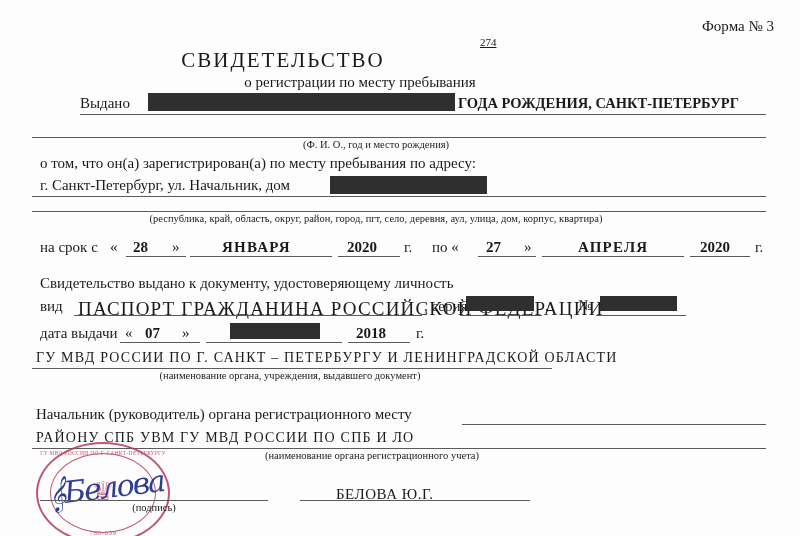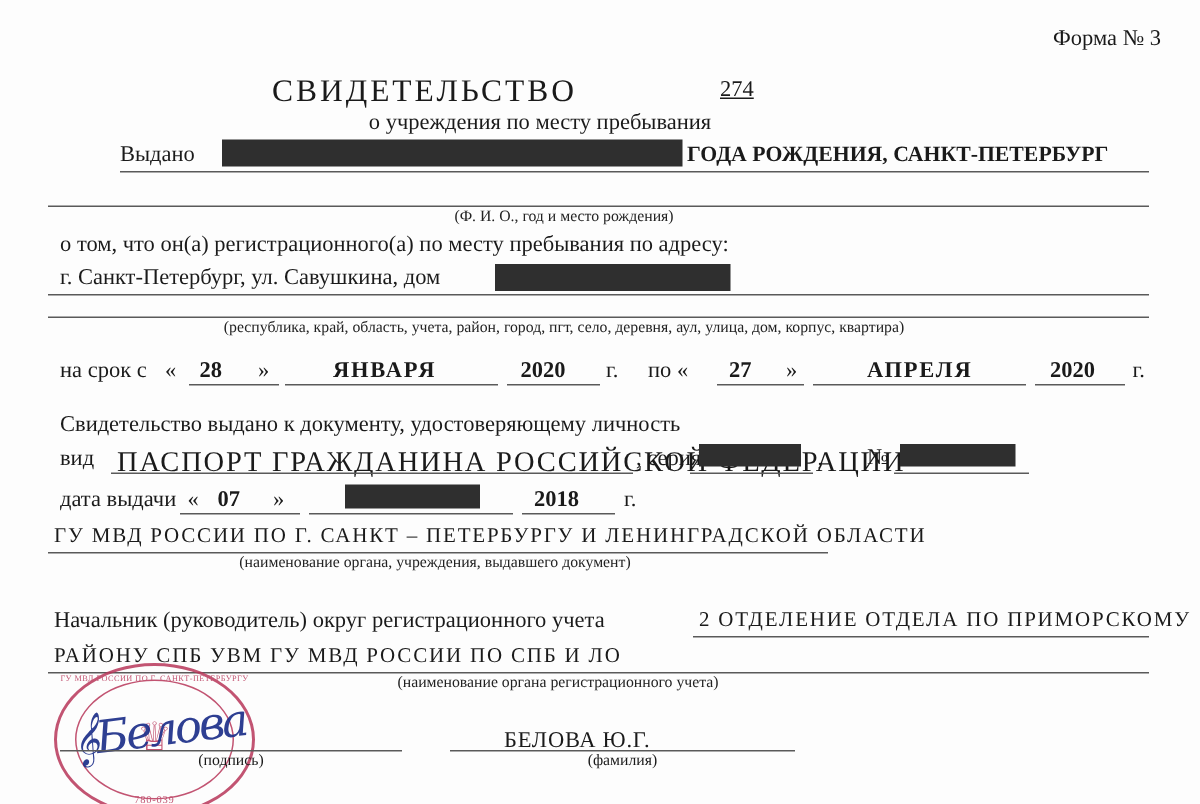--- a/index.html
+++ b/index.html
@@ -37,23 +37,23 @@
     letter-spacing: 2px;
     font-family: "Liberation Serif", serif;
   }
   .title-inner {
     display: inline-block;
     position: relative;
     left: -40px;
   }
   .doc-number {
     position: absolute;
-    top: 52px;
+    top: 36px;
     left: 480px;
-    font-size: 15px;
+    font-size: 11px;
     text-decoration: underline;
   }
   .subtitle {
     position: absolute;
     top: 74px;
     left: 0;
     width: 800px;
     text-align: center;
     font-size: 15px;
   }
@@ -169,43 +169,43 @@
 
 <div class="page">
 
   <div class="form-no">Форма № 3</div>
 
   <div class="title">
     <span class="title-inner">СВИДЕТЕЛЬСТВО</span>
   </div>
   <div class="doc-number">274</div>
   <div class="subtitle">
-    <span class="subtitle-inner">о учреждения по месту пребывания</span>
+    <span class="subtitle-inner">о регистрации по месту пребывания</span>
   </div>
 
   <div class="row" style="top:95px; left:80px;">Выдано</div>
   <div class="redact" style="left:148px; top:93px; width:307px; height:18px;"></div>
   <div class="row bold" style="top:95px; left:458px; font-size:14.5px;">ГОДА РОЖДЕНИЯ, САНКТ-ПЕТЕРБУРГ</div>
   <div class="line" style="left:80px; top:114px; width:686px;"></div>
 
   <div class="line" style="left:32px; top:137px; width:734px;"></div>
 
   <div class="hint" style="top:139px;">
     <span class="hint-inner" style="left:-24px;">(Ф. И. О., год и место рождения)</span>
   </div>
 
-  <div class="row" style="top:155px; left:40px;">о том, что он(а) регистрационного(а) по месту пребывания по адресу:</div>
-
-  <div class="row" style="top:177px; left:40px;">г. Санкт-Петербург, ул. Савушкина, дом</div>
+  <div class="row" style="top:155px; left:40px;">о том, что он(а) зарегистрирован(а) по месту пребывания по адресу:</div>
+
+  <div class="row" style="top:177px; left:40px;">г. Санкт-Петербург, ул. Начальник, дом</div>
   <div class="redact" style="left:330px; top:176px; width:157px; height:18px;"></div>
   <div class="line" style="left:32px; top:196px; width:734px;"></div>
   <div class="line" style="left:32px; top:211px; width:734px;"></div>
 
   <div class="hint" style="top:213px;">
-    <span class="hint-inner" style="left:-24px;">(республика, край, область, учета, район, город, пгт, село, деревня, аул, улица, дом, корпус, квартира)</span>
+    <span class="hint-inner" style="left:-24px;">(республика, край, область, округ, район, город, пгт, село, деревня, аул, улица, дом, корпус, квартира)</span>
   </div>
 
   <div class="row" style="top:239px; left:40px;">на срок с</div>
   <div class="row" style="top:239px; left:110px;">«</div>
   <div class="row bold" style="top:239px; left:133px;">28</div>
   <div class="row" style="top:239px; left:172px;">»</div>
   <div class="line" style="left:126px; top:256px; width:60px;"></div>
   <div class="row bold spaced" style="top:239px; left:222px;">ЯНВАРЯ</div>
   <div class="line" style="left:190px; top:256px; width:142px;"></div>
   <div class="row bold" style="top:239px; left:347px;">2020</div>
@@ -244,37 +244,35 @@
   <div class="row bold" style="top:325px; left:356px;">2018</div>
   <div class="line" style="left:348px; top:342px; width:62px;"></div>
   <div class="row" style="top:325px; left:416px;">г.</div>
 
   <div class="row spaced" style="top:350px; left:36px; font-size:14px;">ГУ  МВД  РОССИИ  ПО  Г. САНКТ – ПЕТЕРБУРГУ  И  ЛЕНИНГРАДСКОЙ ОБЛАСТИ</div>
   <div class="line" style="left:32px; top:368px; width:520px;"></div>
   <div class="hint" style="top:370px;">
     <span class="hint-inner" style="left:-110px;text-align:center;">(наименование органа, учреждения, выдавшего документ)</span>
   </div>
 
-  <div class="row" style="top:406px; left:36px;">Начальник (руководитель) округ регистрационного учета</div>
-  <div class="row spaced" style="top:406px; left:466px; font-size:14px;">2 ОТДЕЛЕНИЕ ОТДЕЛА  ПО ПРИМОРСКОМУ</div>
+  <div class="row" style="top:406px; left:36px;">Начальник (руководитель) органа регистрационного месту</div>
   <div class="line" style="left:462px; top:424px; width:304px;"></div>
   <div class="row spaced" style="top:430px; left:36px; font-size:14px;">РАЙОНУ СПБ УВМ  ГУ  МВД  РОССИИ  ПО СПБ  И  ЛО</div>
   <div class="line" style="left:32px; top:448px; width:734px;"></div>
   <div class="hint" style="top:450px;">
     <span class="hint-inner" style="left:-28px;">(наименование органа регистрационного учета)</span>
   </div>
 
   <div class="stamp">
     <div class="stamp-inner"></div>
     <div class="stamp-text-top">ГУ МВД РОССИИ ПО Г. САНКТ-ПЕТЕРБУРГУ</div>
     <div class="stamp-eagle">♕</div>
     <div class="stamp-text-bottom">780-039</div>
   </div>
 
   <div class="signature">𝄞Белова</div>
   <div class="line" style="left:40px; top:500px; width:228px;"></div>
   <div class="sig-label" style="left:40px; top:502px; width:228px;">(подпись)</div>
 
   <div class="fio" style="left:336px; top:486px;">БЕЛОВА Ю.Г.</div>
   <div class="line" style="left:300px; top:500px; width:230px;"></div>
-  <div class="sig-label" style="left:300px; top:502px; width:230px;">(фамилия)</div>
 
 </div>
 
 </body></html>

